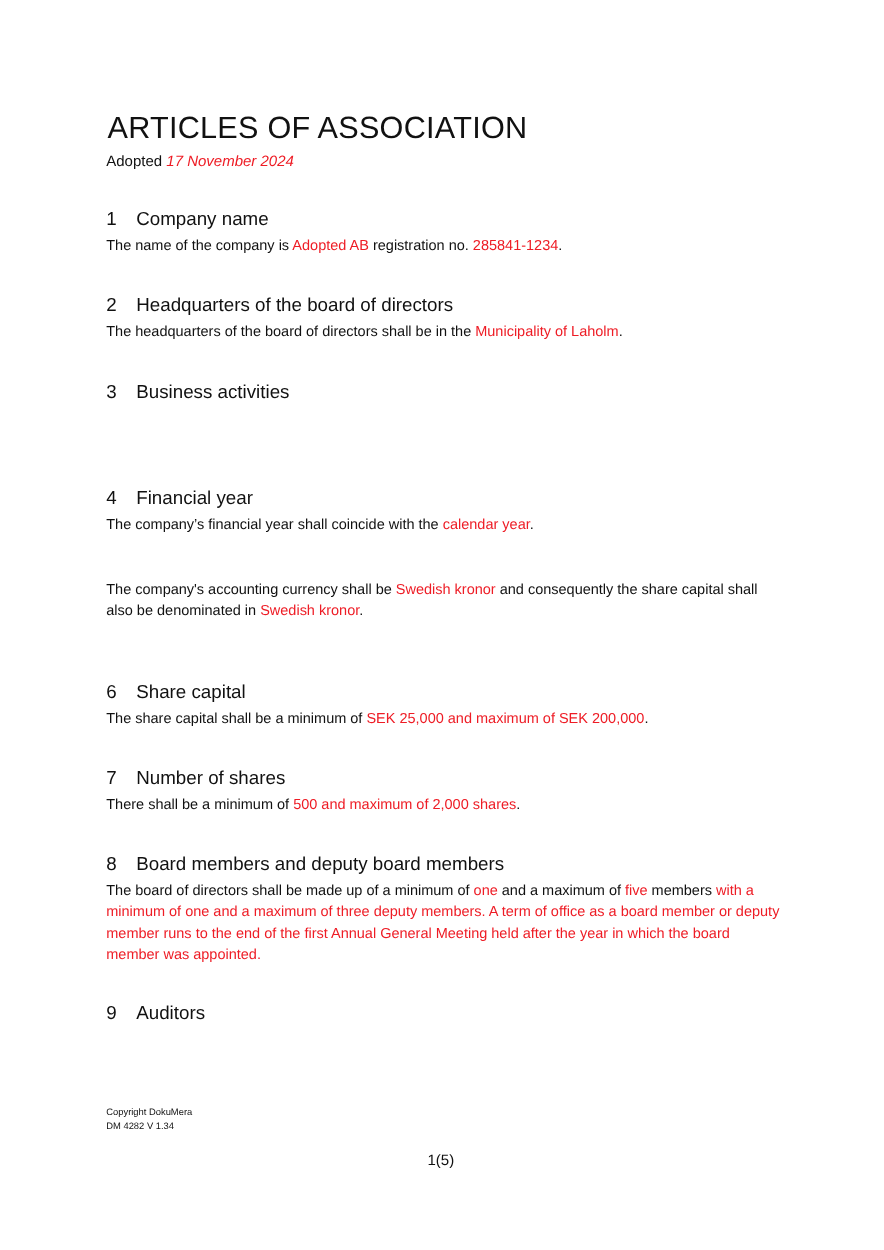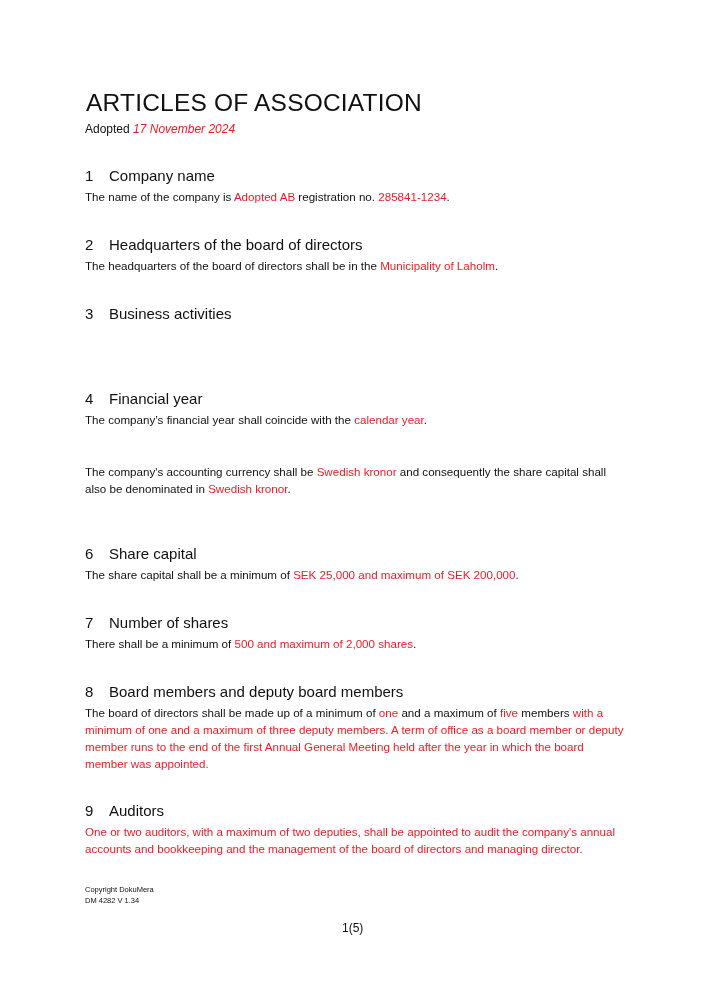--- a/index.html
+++ b/index.html
@@ -125,21 +125,20 @@
     <div class="section-body"><span>There shall be a minimum of </span><span style="color: rgb(238, 28, 37);">500 and maximum of 2,000 shares</span><span>.</span></div>
   </div>
 
   <div class="section" style="top:683px;">
     <h2 class="section-heading"><span class="num">8</span><span>Board members and deputy board members</span></h2>
     <div class="section-body"><span>The board of directors shall be made up of a minimum of </span><span style="color: rgb(238, 28, 37);">one</span><span> and a maximum of </span><span style="color: rgb(238, 28, 37);">five</span><span> members </span><span style="color: rgb(238, 28, 37);">with a minimum of one and a maximum of three deputy members. A term of office as a board member or deputy member runs to the end of the first Annual General Meeting held after the year in which the board member was appointed.</span></div>
   </div>
 
   <div class="section" style="top:802px;">
     <h2 class="section-heading"><span class="num">9</span><span>Auditors</span></h2>
-    <div class="section-body"><span style="color: rgb(238, 28, 37);">One or two auditors, with a maximum of two deputies, shall be appointed to audit the company's annual accounts and bookkeeping and the management of the board of directors and managing director.</span></div>
   </div>
 </div>
 
 <div class="footer-page">1(5)</div>
 <div class="footer-copy">
   <div>Copyright DokuMera</div>
   <div>DM 4282 V 1.34</div>
 </div>
 
 </body></html>

